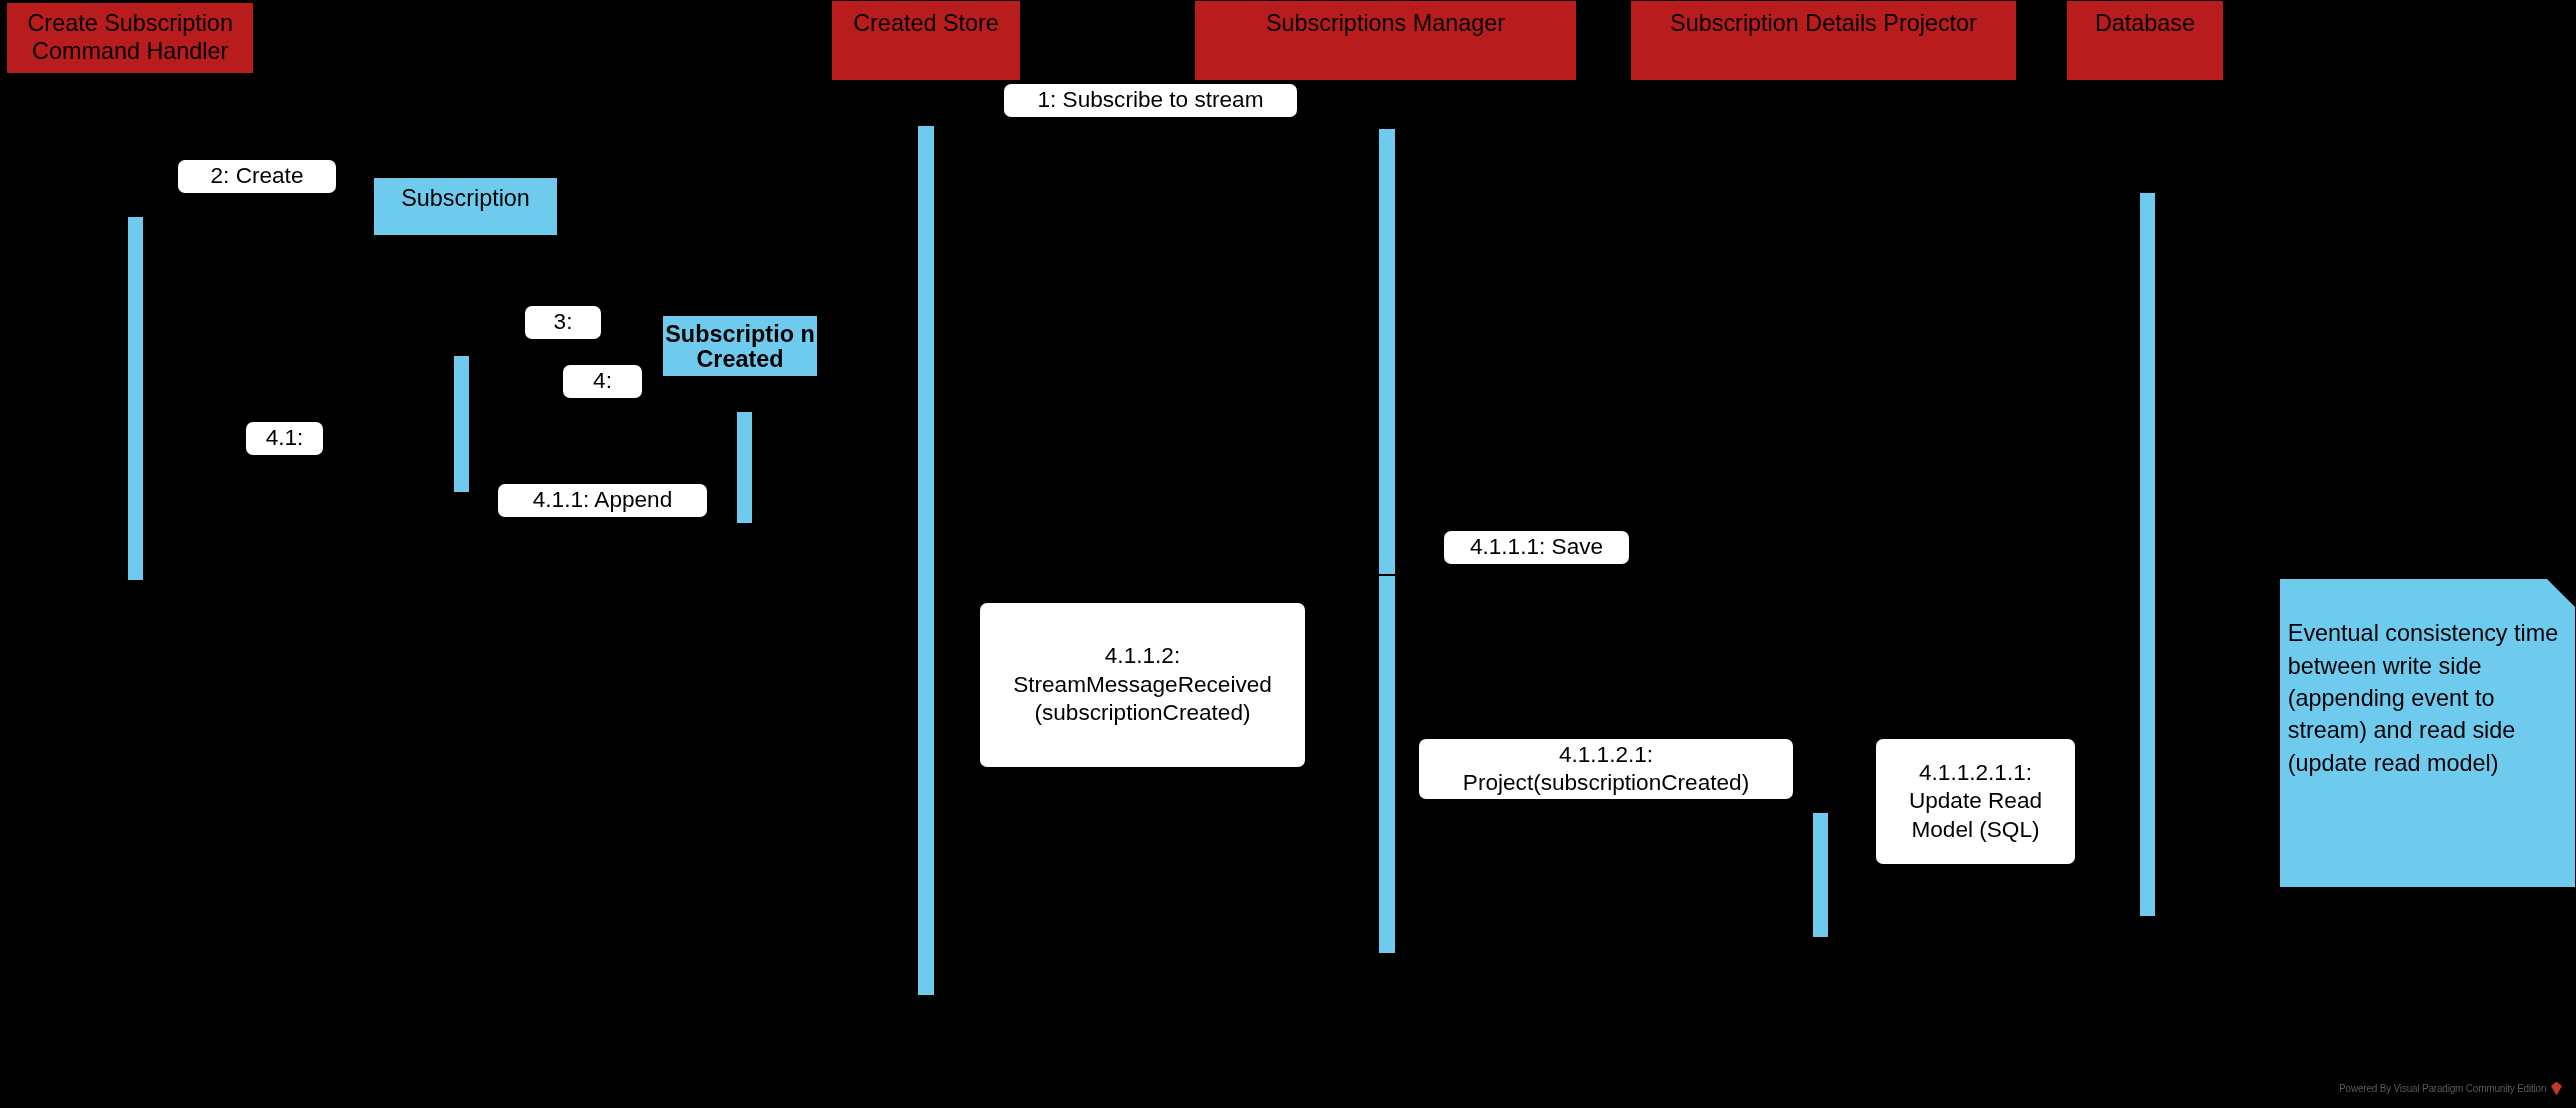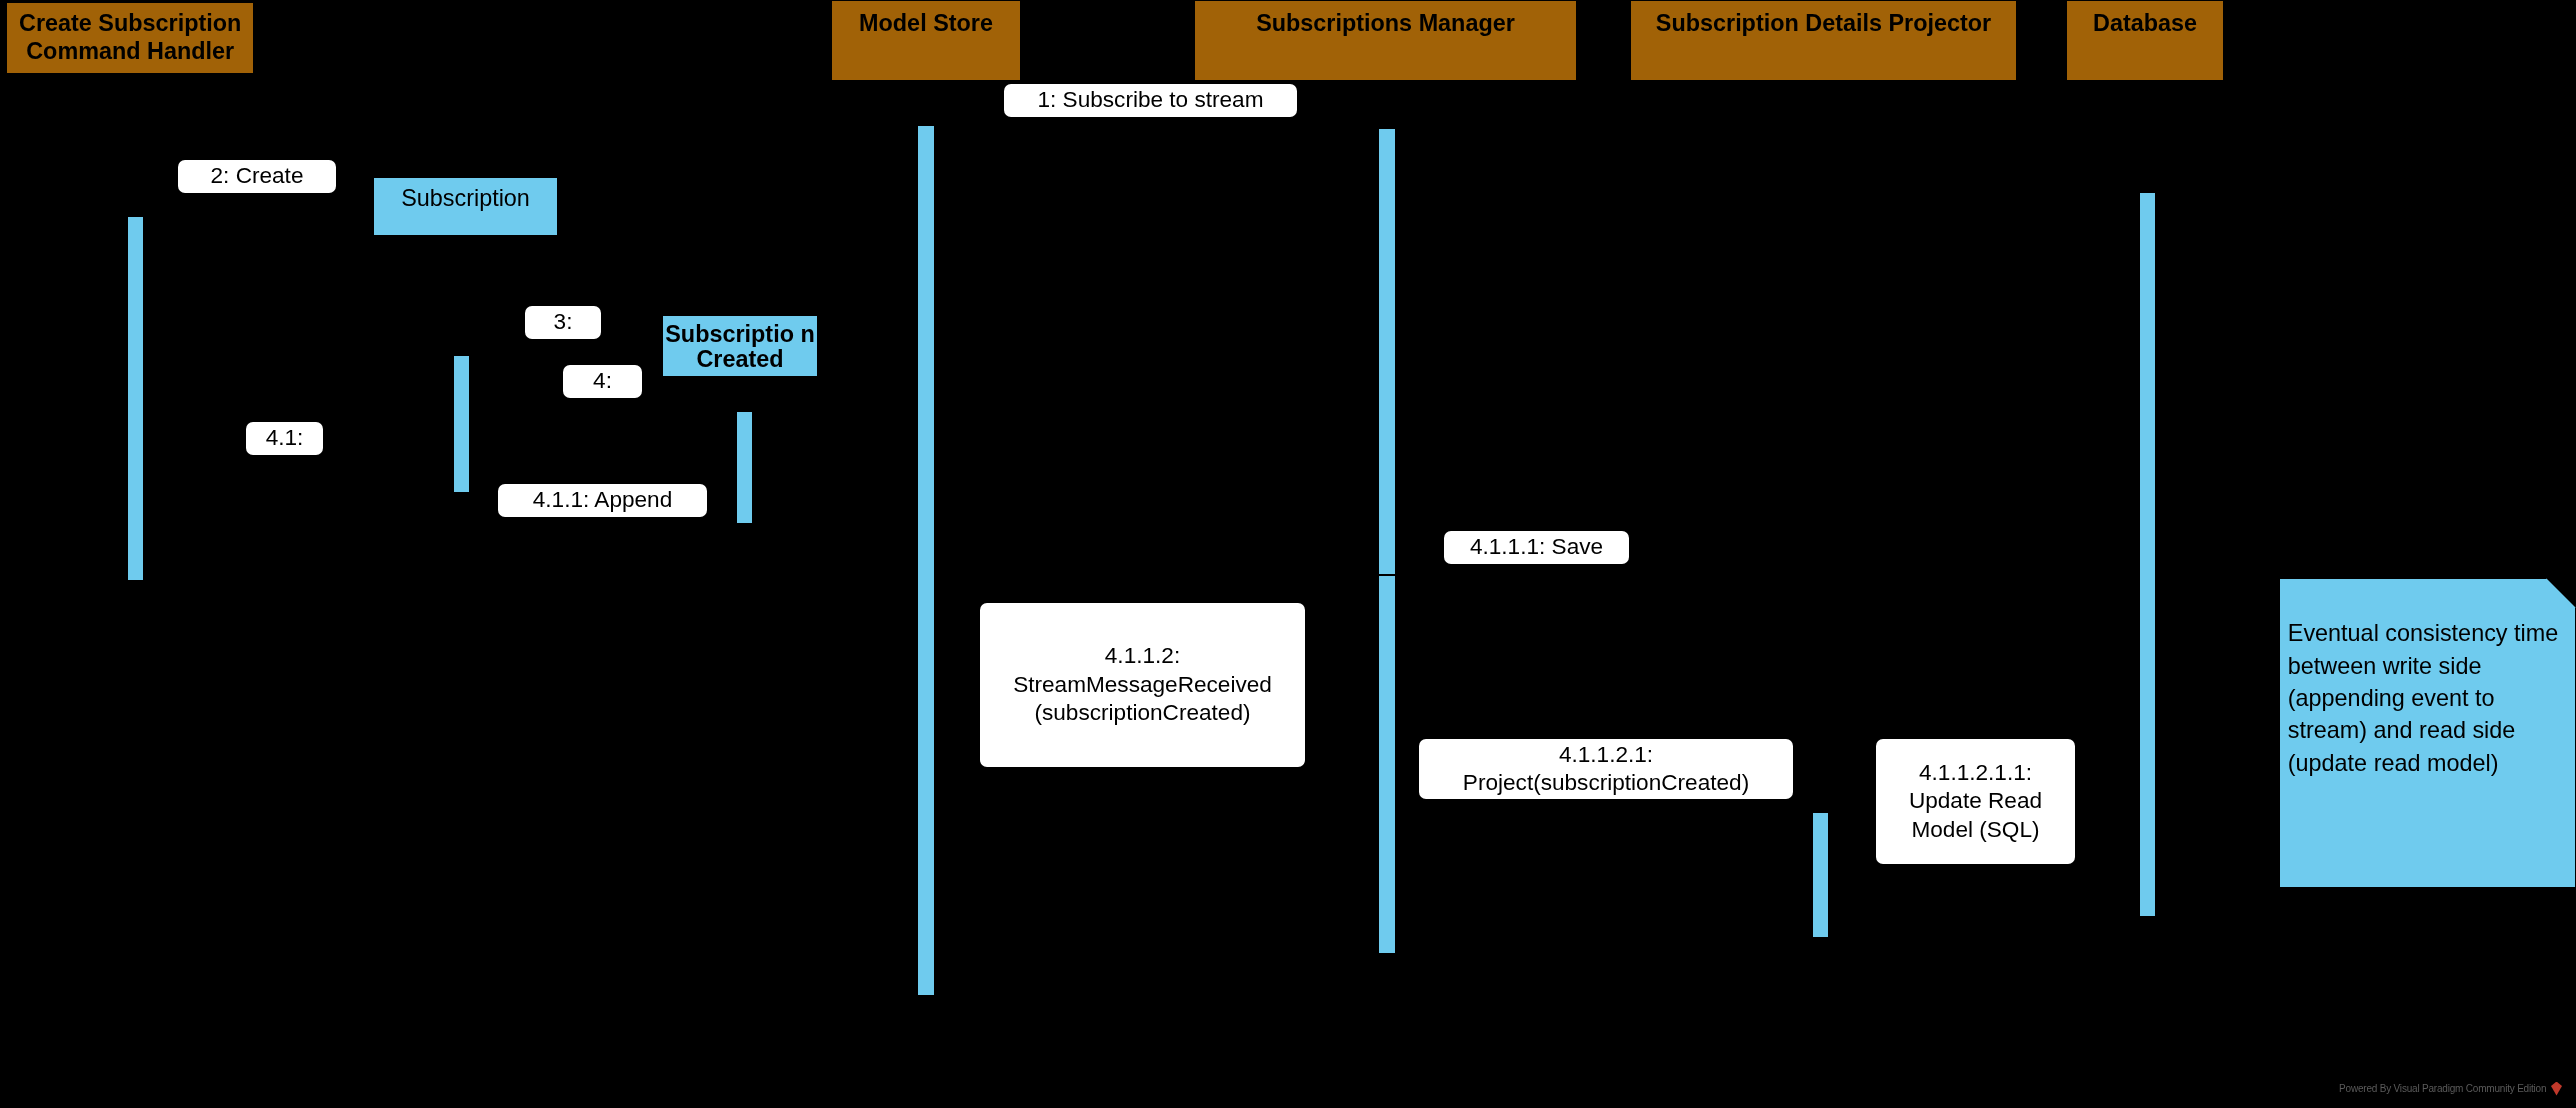--- a/index.html
+++ b/index.html
@@ -13,31 +13,30 @@
     width: 2576px;
     height: 1108px;
     background: #000000;
     overflow: hidden;
     font-family: "Liberation Sans", sans-serif;
   }
   
   .lifeline-head {
     position: absolute;
     box-sizing: border-box;
-    background: #a16207;
+    background: #b91c1c;
     border: 1.6px solid #000000;
     color: #000000;
     display: flex;
     align-items: flex-start;
     justify-content: center;
     text-align: center;
     padding-top: 7.8px;
     font-size: 23.4px;
     line-height: 1.22;
-    font-weight: bold;
   }
   .lifeline-head.two-line { padding-top: 6.2px; }
 
   
   .activation {
     position: absolute;
     background: #6FCBEE;
     border: 1.6px solid #000000;
     box-sizing: border-box;
   }
@@ -113,21 +112,21 @@
 </head>
 <body>
 
 <div id="canvas">
 
   <div class="lifeline-head two-line" style="left:6.2px; top:1.6px; width:248px; height:72px;">
     <span>Create Subscription Command Handler</span>
   </div>
 
   <div class="lifeline-head" style="left:831px; top:0px; width:190px; height:81px;">
-    <span>Model Store</span>
+    <span>Created Store</span>
   </div>
 
   <div class="lifeline-head" style="left:1194px; top:0px; width:383px; height:81px;">
     <span>Subscriptions Manager</span>
   </div>
 
   <div class="lifeline-head" style="left:1630px; top:0px; width:387px; height:81px;">
     <span>Subscription Details Projector</span>
   </div>
 

